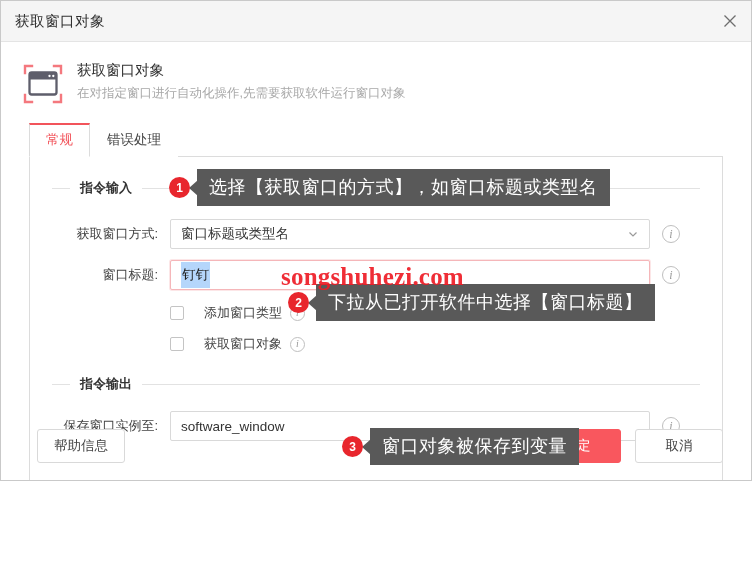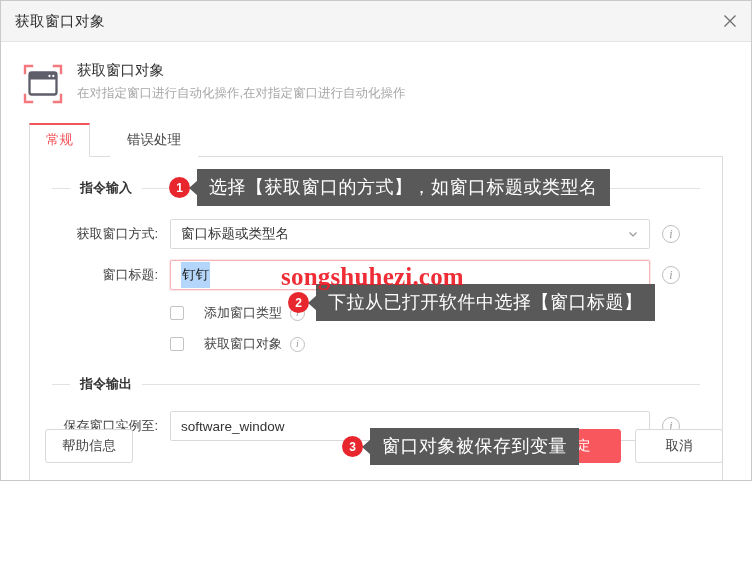--- a/index.html
+++ b/index.html
@@ -82,21 +82,20 @@
     line-height: 20px;
     margin-top: 3px;
   }
 
   
   .tabs {
     display: flex;
     margin: 10px 0 0 28px;
     position: relative;
     z-index: 3;
-    gap: 20px;
   }
   .tab {
     padding: 7px 16px 7px 16px;
     font-size: 13.5px;
     color: #444444;
     cursor: pointer;
     background: #ffffff;
     border: 1px solid transparent;
     border-bottom: none;
     position: relative;
@@ -234,21 +233,21 @@
   .check-label {
     margin-left: 20px;
     font-size: 13px;
     color: #444444;
     white-space: nowrap;
   }
 
   
   .footer {
     position: absolute;
-    left: 16px; right: 0; bottom: 0;
+    left: 8px; right: 0; bottom: 0;
     height: 68px;
     display: flex;
     align-items: center;
     padding: 0 28px;
     box-sizing: border-box;
   }
   .btn {
     height: 34px;
     min-width: 88px;
     border: 1px solid #d9d9d9;
@@ -355,21 +354,21 @@
         <rect x="6.5" y="8.5" width="27" height="22" rx="2.2" ry="2.2" fill="#ffffff" stroke="#5e5e6b" stroke-width="2.3"></rect>
         <path d="M6.5 15.5 L33.5 15.5" stroke="#5e5e6b" stroke-width="0"></path>
         <path d="M6.5 9.5 h27 v5.5 h-27 z" fill="#5e5e6b"></path>
         <rect x="6.5" y="8.5" width="27" height="7" fill="#5e5e6b"></rect>
         <circle cx="26.5" cy="12" r="1.15" fill="#ffffff"></circle>
         <circle cx="30.3" cy="12" r="1.15" fill="#ffffff"></circle>
       </svg>
     </div>
     <div class="header-text">
       <div class="header-title">获取窗口对象</div>
-      <div class="header-sub">在对指定窗口进行自动化操作,在对指定窗口进行自动化操作</div>
+      <div class="header-sub">在对指定窗口进行自动化操作,先需要获取软件运行窗口对象</div>
     </div>
   </div>
 
   <div class="tabs">
     <div class="tab active">常规</div>
     <div class="tab">错误处理</div>
   </div>
 
   <div class="panel">
 

